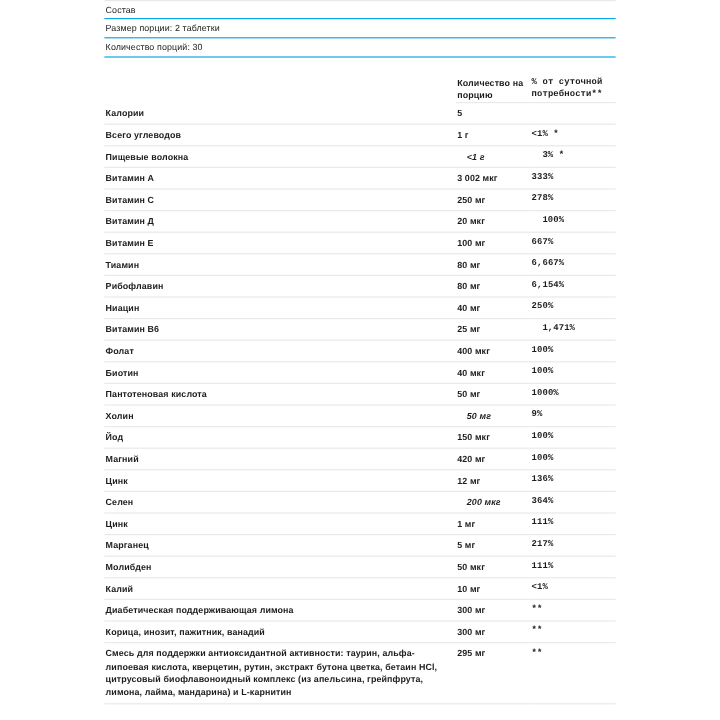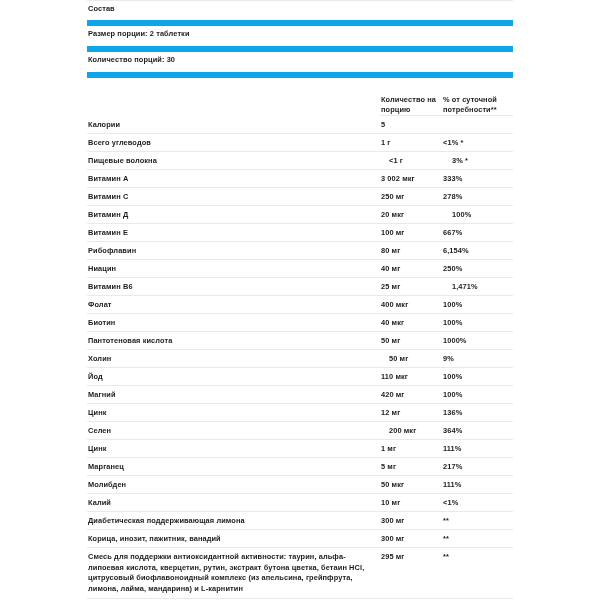--- a/index.html
+++ b/index.html
@@ -19,26 +19,26 @@
 
   .page {
     position: absolute;
     left: 87px;
     top: 0px;
     width: 426px;
   }
 
   
   .intro-row {
-    border-bottom: 6px solid #0ea5e9;
+    border-bottom: 1px solid #0ea5e9;
     font-size: 7.4px;
-    font-weight: bold;
+    font-weight: normal;
     letter-spacing: 0.1px;
     color: #1c1c1c;
-    height: 26px;
+    height: 16px;
     line-height: 16px;
     padding-left: 1px;
     box-sizing: border-box;
   }
   .intro-row:first-child {
     border-top: 1px solid #e9e9e9;
   }
 
   
   .gap {
@@ -71,24 +71,24 @@
     border-bottom: 1px solid #e9e9e9;
     border-top: 0;
     padding-top: 3px;
     padding-bottom: 1px;
     line-height: 9.5px;
     margin-top: 44px;
   }
   table.facts thead th.h-name { border-bottom: 0; }
 
   td.amt, th.h-amt { padding-left: 2px; }
-  td.dv,  th.h-dv  { padding-left: 3px; }
-
-  
-  td.amt.indent { padding-left: 9px; }
+  td.dv,  th.h-dv  { padding-left: 3px; font-family: Liberation Mono, monospace; }
+
+  
+  td.amt.indent { padding-left: 9px; font-style: italic; }
   td.dv.indent  { padding-left: 10px; }
 
   tr.tall td { line-height: 10.5px; }
 </style>
 </head>
 <body>
 
 <div class="page">
 
   <div id="intro-block">
@@ -142,20 +142,25 @@
           <td class="name">Витамин Д</td>
           <td class="amt">20 мкг</td>
           <td class="dv indent">100%</td>
         </tr>
         <tr>
           <td class="name">Витамин Е</td>
           <td class="amt">100 мг</td>
           <td class="dv">667%</td>
         </tr>
         <tr>
+          <td class="name">Тиамин</td>
+          <td class="amt">80 мг</td>
+          <td class="dv">6,667%</td>
+        </tr>
+        <tr>
           <td class="name">Рибофлавин</td>
           <td class="amt">80 мг</td>
           <td class="dv">6,154%</td>
         </tr>
         <tr>
           <td class="name">Ниацин</td>
           <td class="amt">40 мг</td>
           <td class="dv">250%</td>
         </tr>
         <tr>
@@ -178,21 +183,21 @@
           <td class="amt">50 мг</td>
           <td class="dv">1000%</td>
         </tr>
         <tr>
           <td class="name">Холин</td>
           <td class="amt indent">50 мг</td>
           <td class="dv">9%</td>
         </tr>
         <tr>
           <td class="name">Йод</td>
-          <td class="amt">110 мкг</td>
+          <td class="amt">150 мкг</td>
           <td class="dv">100%</td>
         </tr>
         <tr>
           <td class="name">Магний</td>
           <td class="amt">420 мг</td>
           <td class="dv">100%</td>
         </tr>
         <tr>
           <td class="name">Цинк</td>
           <td class="amt">12 мг</td>

